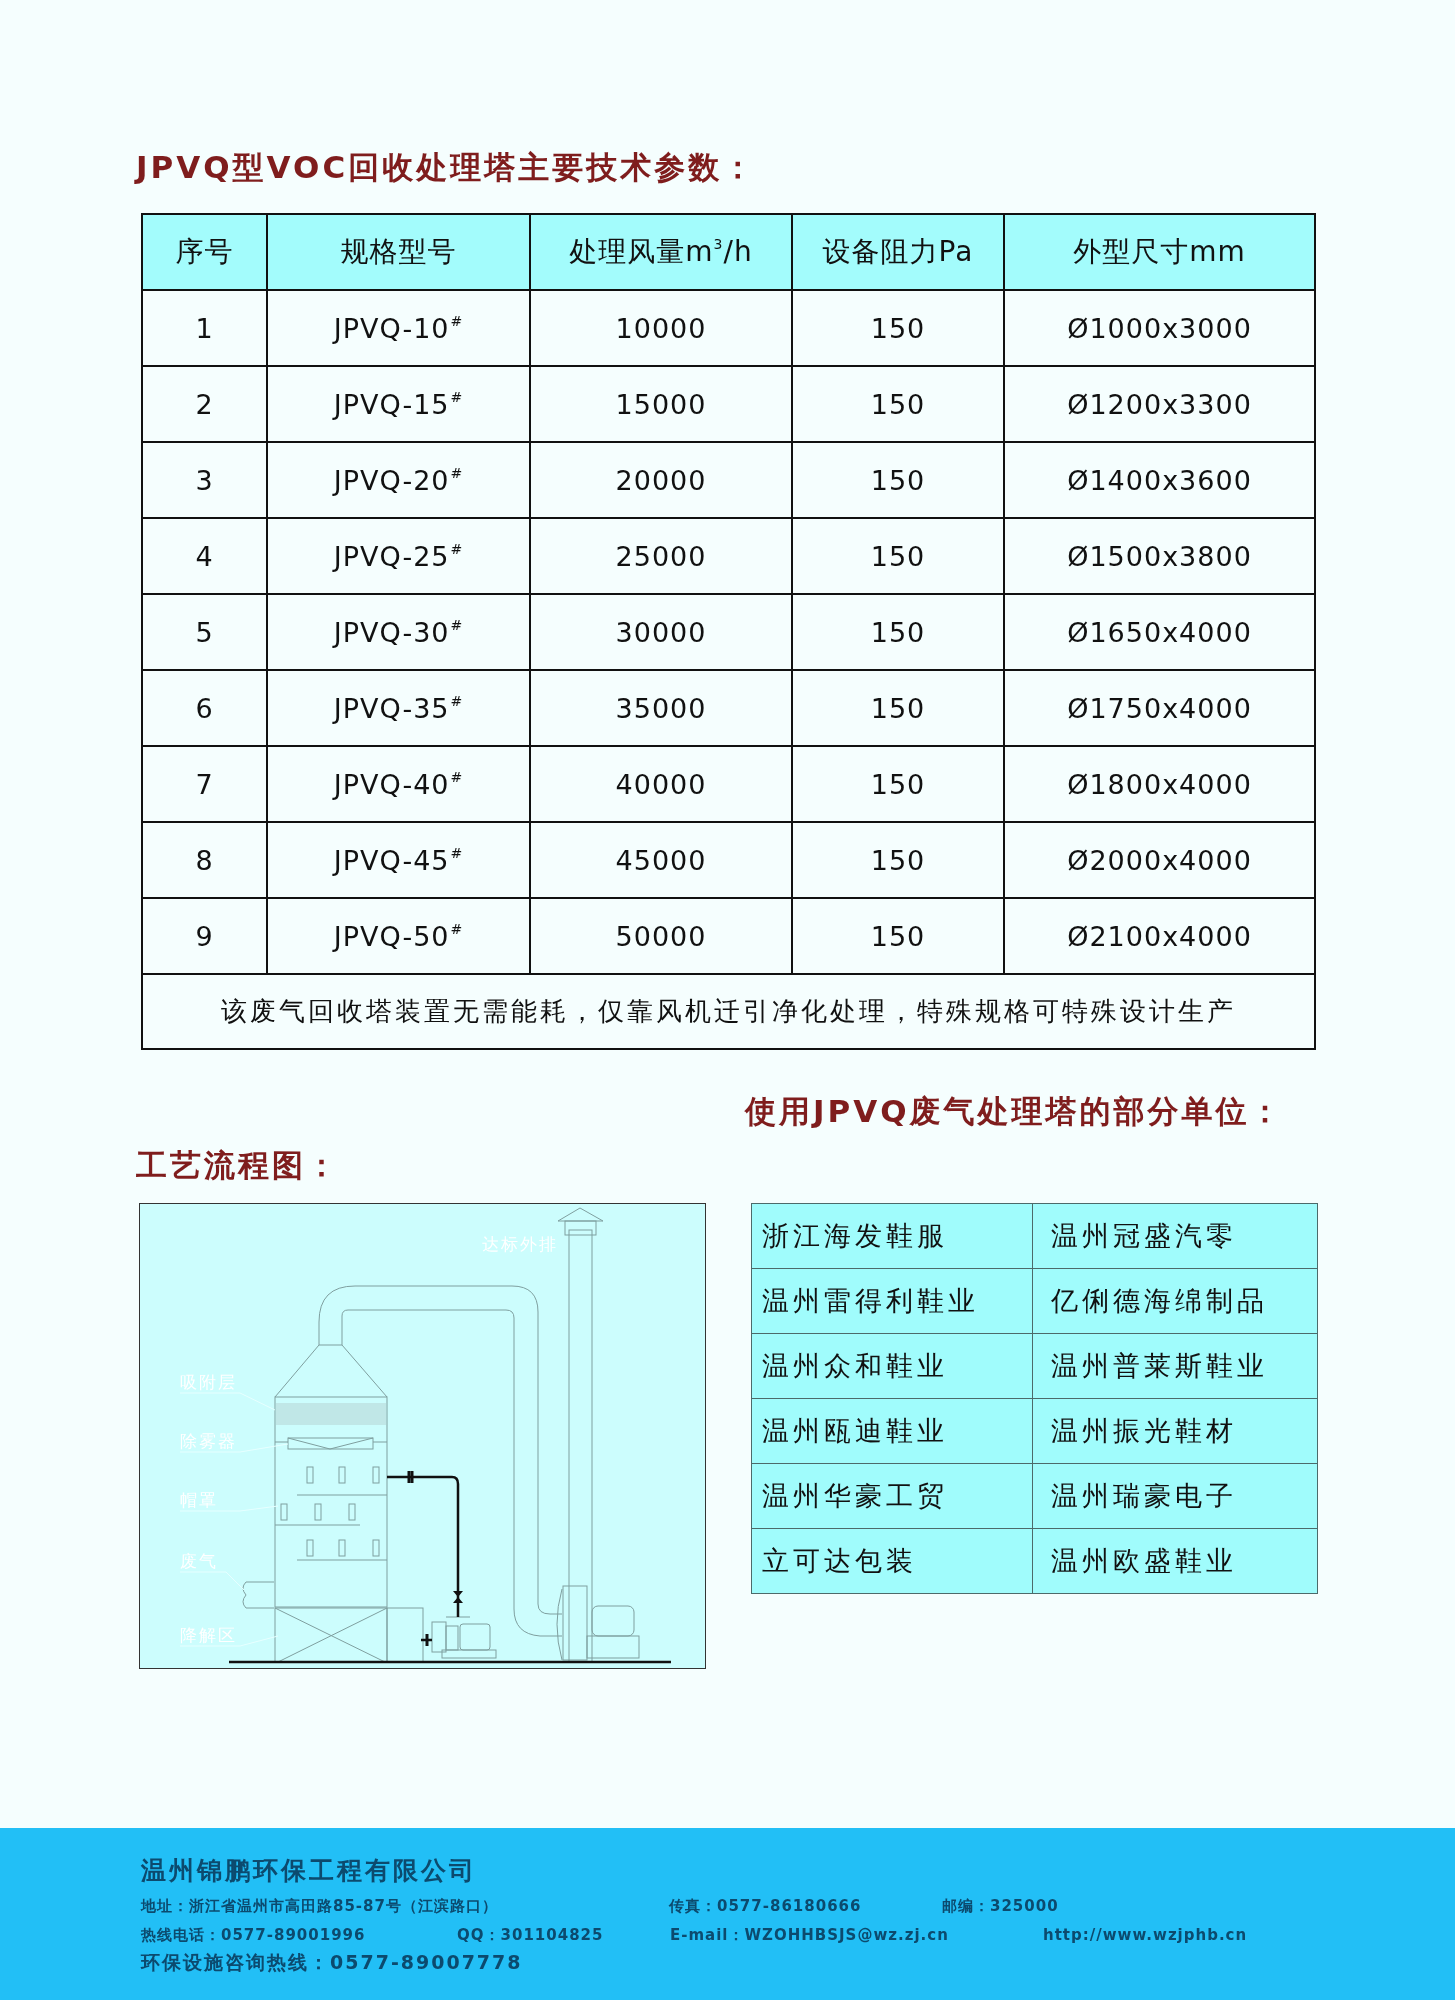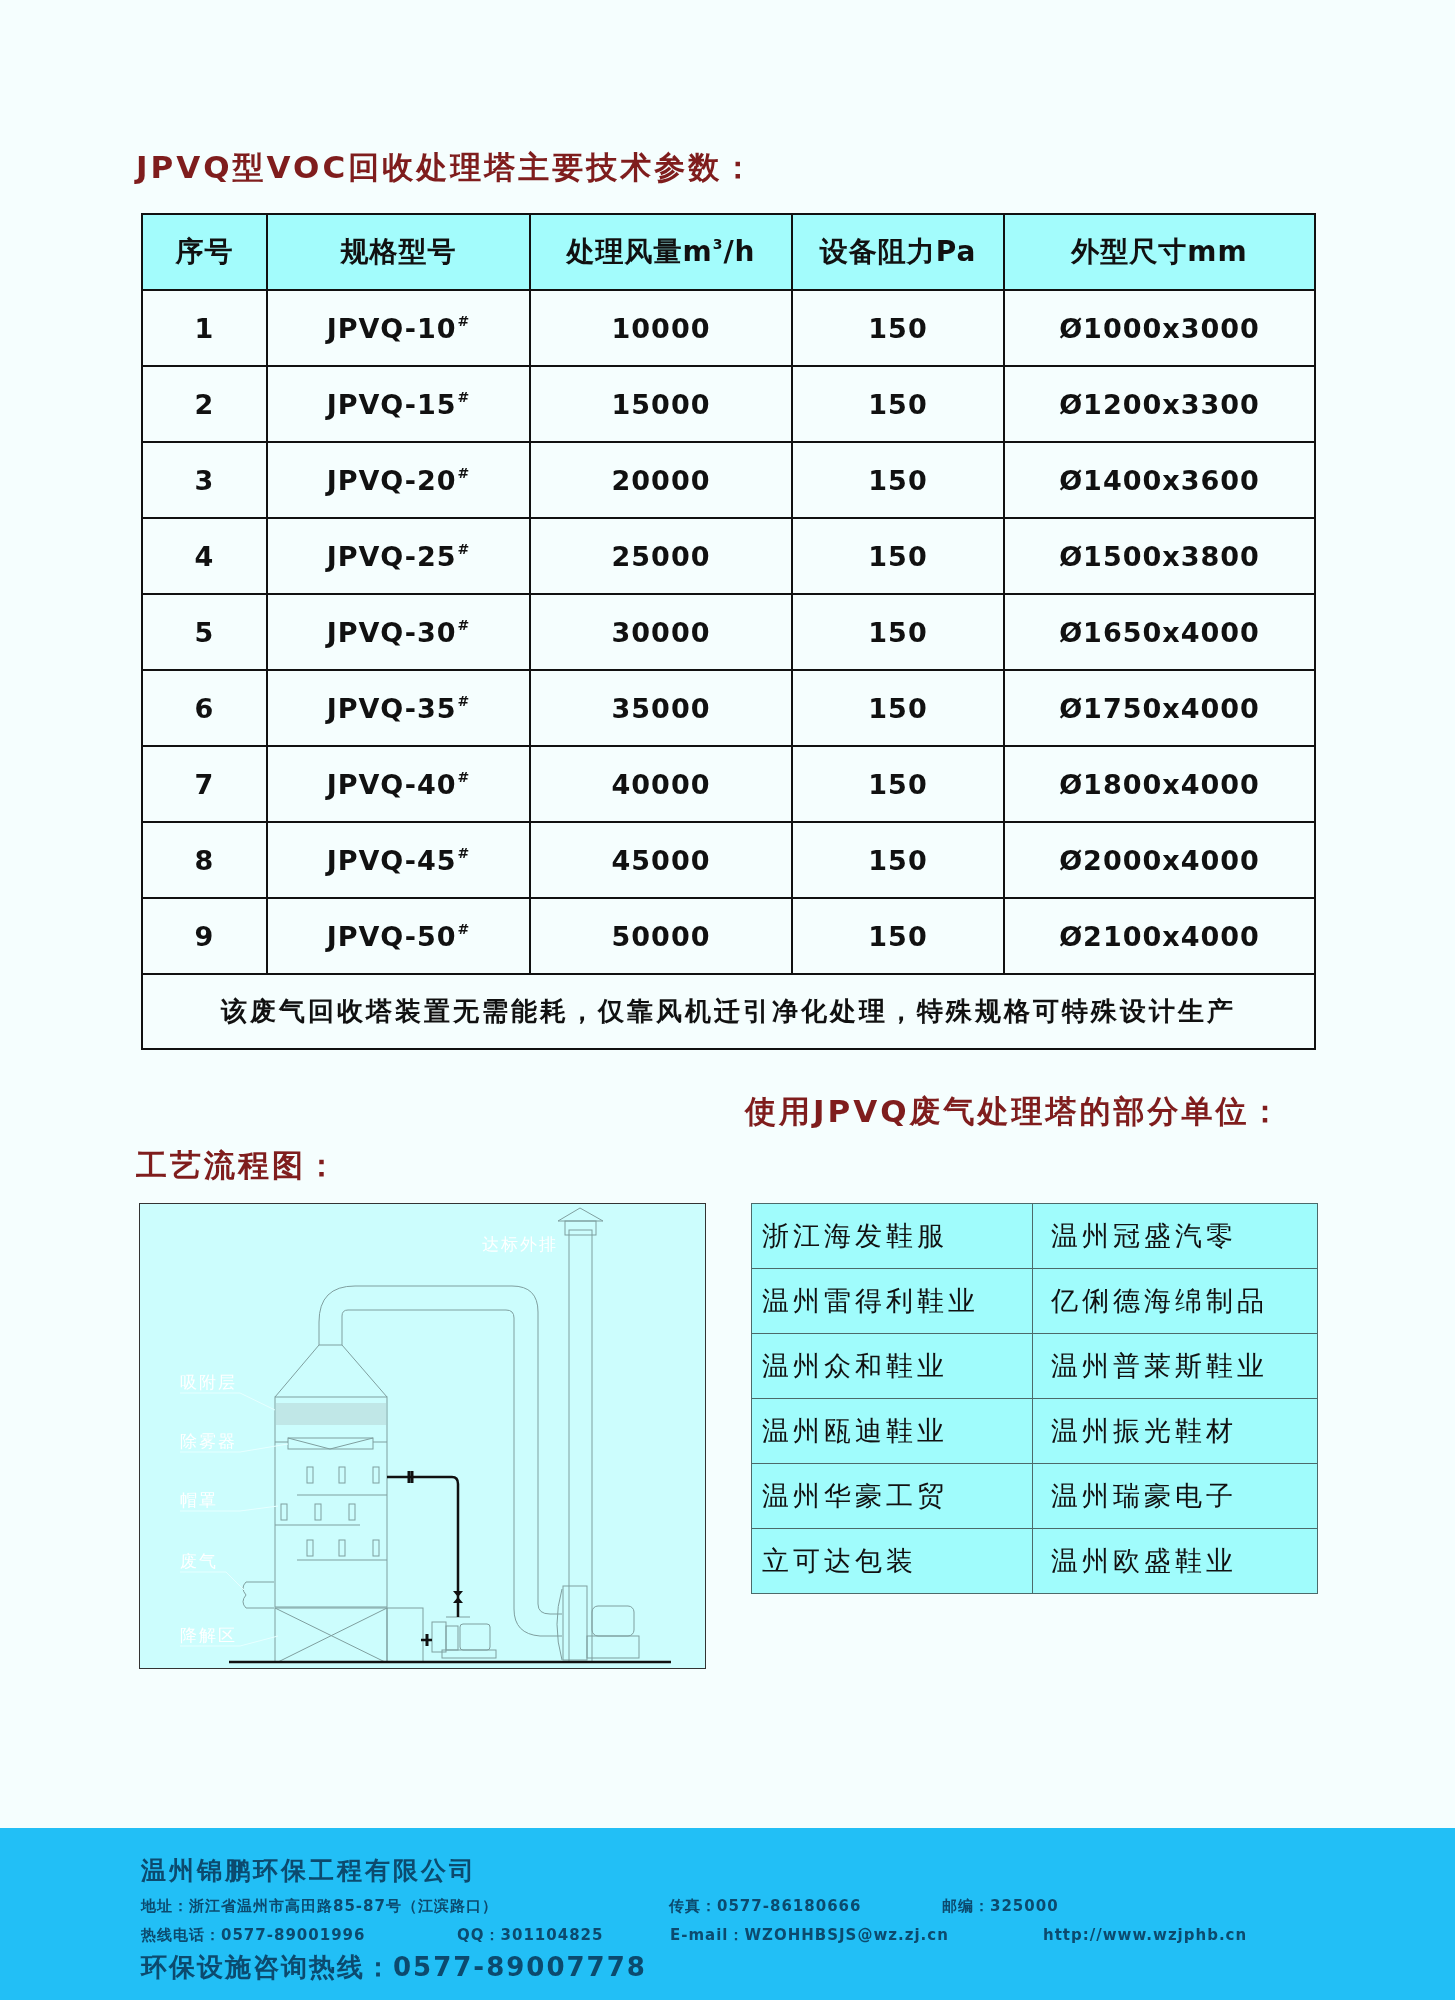--- a/index.html
+++ b/index.html
@@ -13,21 +13,21 @@
     position:absolute; font-size:31px; font-weight:bold; letter-spacing:3px;
     color:#7f1d1d; white-space:nowrap; line-height:1;
   }
   
   #spec-table {
     position:absolute; left:141px; top:213px; width:1173px;
     border-collapse:collapse; table-layout:fixed;
   }
   #spec-table th, #spec-table td {
     border:2.5px solid #111; text-align:center; padding:0;
-    font-size:27px; font-weight:bold; letter-spacing:1px;
+    font-size:27px; font-weight:normal; letter-spacing:1px;
   }
   #spec-table th { background:#a3fcfc; height:74px; font-size:28px; }
   #spec-table td { height:74px; background:#f5fefe; }
   #spec-table td.note { height:73px; font-size:26px; letter-spacing:3px; }
   sup.mark { font-size:14px; vertical-align:12px; margin-left:1px; }
   sup.cube { font-size:14px; vertical-align:12px; }
 
   
   #diagram {
     position:absolute; left:139px; top:1203px; width:567px; height:466px;
@@ -48,21 +48,21 @@
   #units-table td:nth-child(2) { padding-left:18px; }
 
   
   #footer {
     position:absolute; left:0; top:1828px; width:1455px; height:196px;
     background:#22bff6; color:#0c4a6e;
   }
   #footer .f { position:absolute; white-space:nowrap; font-weight:bold; }
   #footer .company { left:141px; top:26px; font-size:25px; letter-spacing:3px; }
   #footer .line { font-size:15px; letter-spacing:1px; }
-  #footer .hotline2 { left:141px; top:122px; font-size:26px; letter-spacing:2px; }
+  #footer .hotline2 { left:141px; top:122px; font-size:19px; letter-spacing:2px; }
 </style>
 </head>
 <body>
 
 <div class="sec-title" style="left:136px; top:152px;">JPVQ型VOC回收处理塔主要技术参数：</div>
 
 <table id="spec-table">
   <colgroup>
     <col style="width:125px">
       <col style="width:263px">

